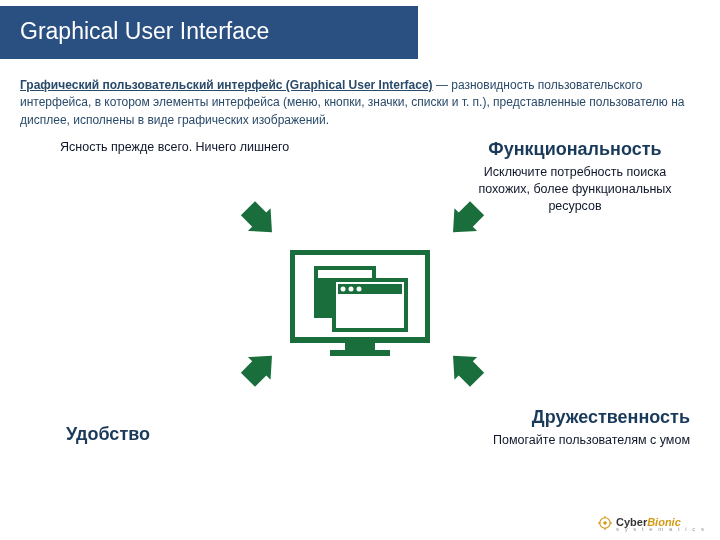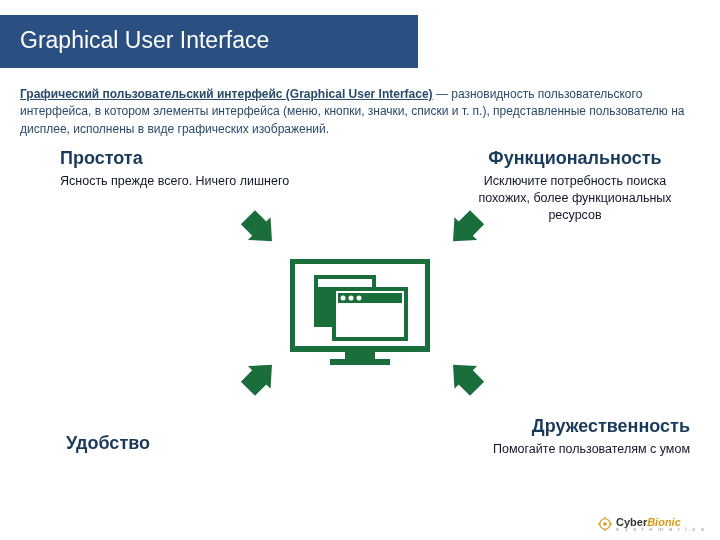--- a/index.html
+++ b/index.html
@@ -8,21 +8,21 @@
     font-family: "Segoe UI", Tahoma, Arial, sans-serif;
     color: #1a3a5a;
     position: relative;
     background: #fff;
   }
   .title-bar {
     background: #2a5082;
     color: #fff;
     padding: 12px 20px 14px;
     width: 58%;
-    margin-top: 15px;
+    margin-top: 6px;
     font-size: 23px;
     font-weight: 300;
   }
   .description {
     padding: 18px 20px 10px;
     font-size: 12px;
     line-height: 1.45;
     color: #2a4a6a;
   }
   .description .term { font-weight: 600; text-decoration: underline; }
@@ -63,21 +63,20 @@
   .a-tl { top: 62px; left: 215px; }
   .a-tr { top: 62px; right: 210px; }
   .a-bl { bottom: 82px; left: 215px; }
   .a-br { bottom: 82px; right: 210px; }
   .footer-logo {
     position: absolute;
     right: 14px; bottom: 8px;
     font-size: 11px;
     color: #555;
     display: flex;
-    align-items: center;
     gap: 4px;
   }
   .footer-logo .gear {
     width: 14px; height: 14px;
     display: inline-block;
   }
   .footer-logo .b1 { font-weight: 700; color: #333; }
   .footer-logo .b2 { font-weight: 700; color: #d49813; font-style: italic; }
   .footer-logo .sub { font-size: 6px; letter-spacing: 2px; color: #999; display:block; margin-top:-2px;}
 </style>
@@ -86,21 +85,20 @@
 
 <div class="title-bar">Graphical User Interface</div>
 
 <div class="description">
   <span class="term">Графический пользовательский интерфейс (Graphical User Interface)</span><span> — разновидность пользовательского интерфейса, в котором элементы интерфейса (меню, кнопки, значки, списки и т. п.), представленные пользователю на дисплее, исполнены в виде графических изображений.</span>
 </div>
 
 <div class="grid">
 
   <div class="quad q-tl">
-    <h3>Простота</h3>
     <p>Ясность прежде всего. Ничего лишнего</p>
   </div>
   <div class="quad q-tr">
     <h3>Функциональность</h3>
     <p>Исключите потребность поиска похожих, более функциональных ресурсов</p>
   </div>
   <div class="quad q-bl">
     <h3>Удобство</h3>
   </div>
   <div class="quad q-br">

